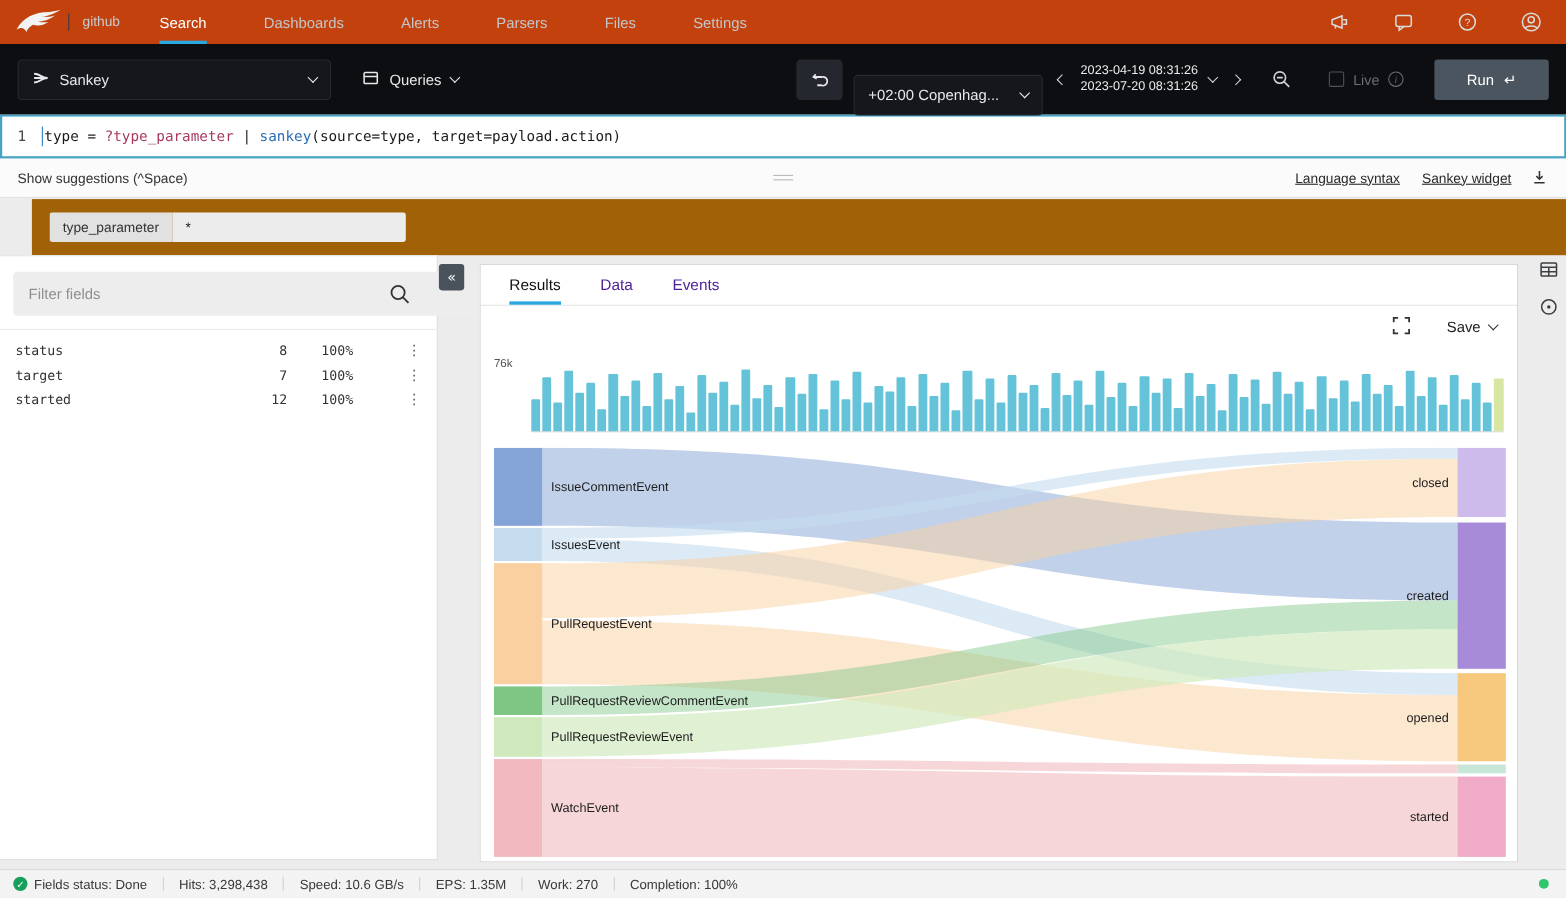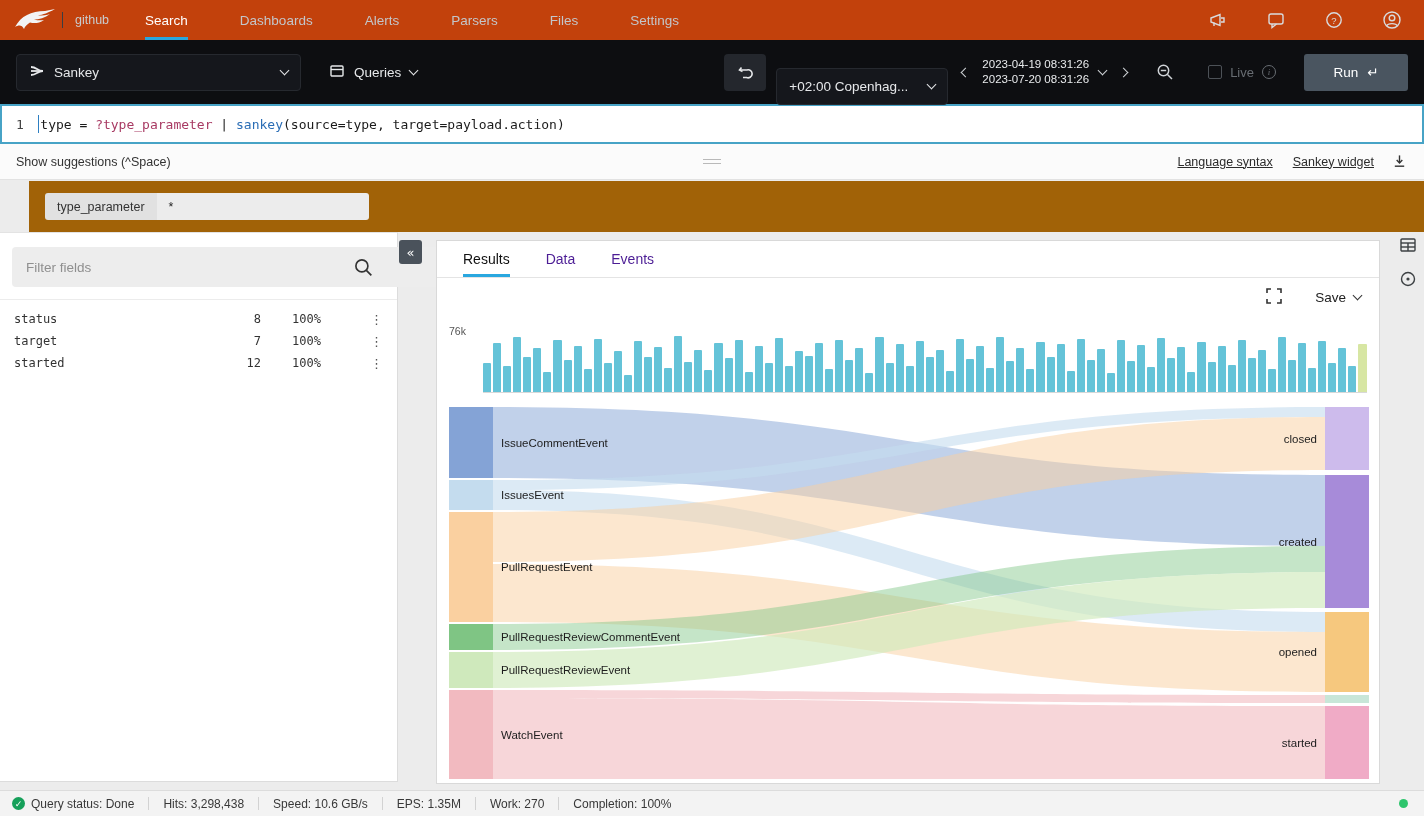--- a/index.html
+++ b/index.html
@@ -492,21 +492,21 @@
       <circle cx="9" cy="9" r="6.5"></circle>
         <circle cx="9" cy="9" r="1.6" fill="#3c4043" stroke="none"></circle>
     </svg>
   </span>
 </div>
 
 <div class="statusbar">
   <div class="status-items">
       <span class="st-item">
         <span class="st-check">✓</span>
-        <span>Query status: Done</span>
+        <span>Fields status: Done</span>
       </span>
       <span class="st-sep"></span>
       <span class="st-item">
         <span>Hits: 3,298,438</span>
       </span>
       <span class="st-sep"></span>
       <span class="st-item">
         <span>Speed: 10.6 GB/s</span>
       </span>
       <span class="st-sep"></span>

